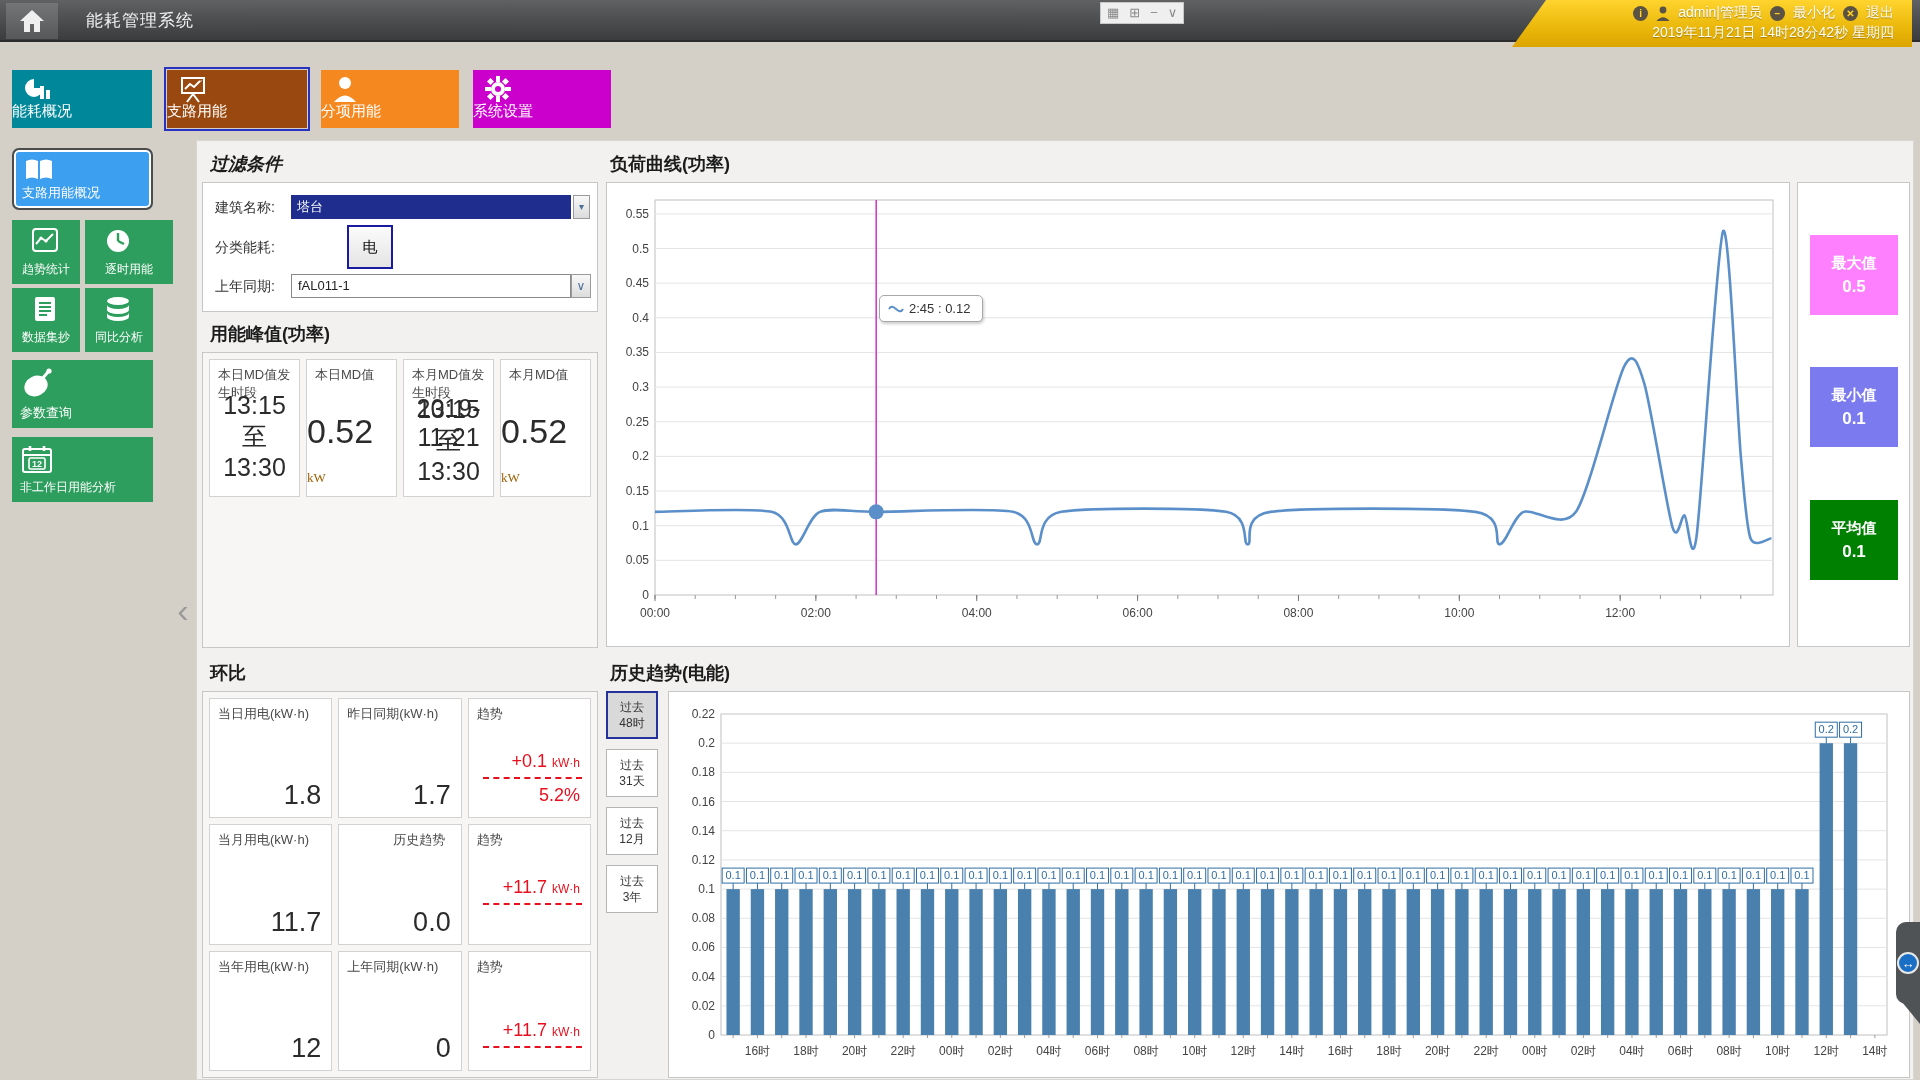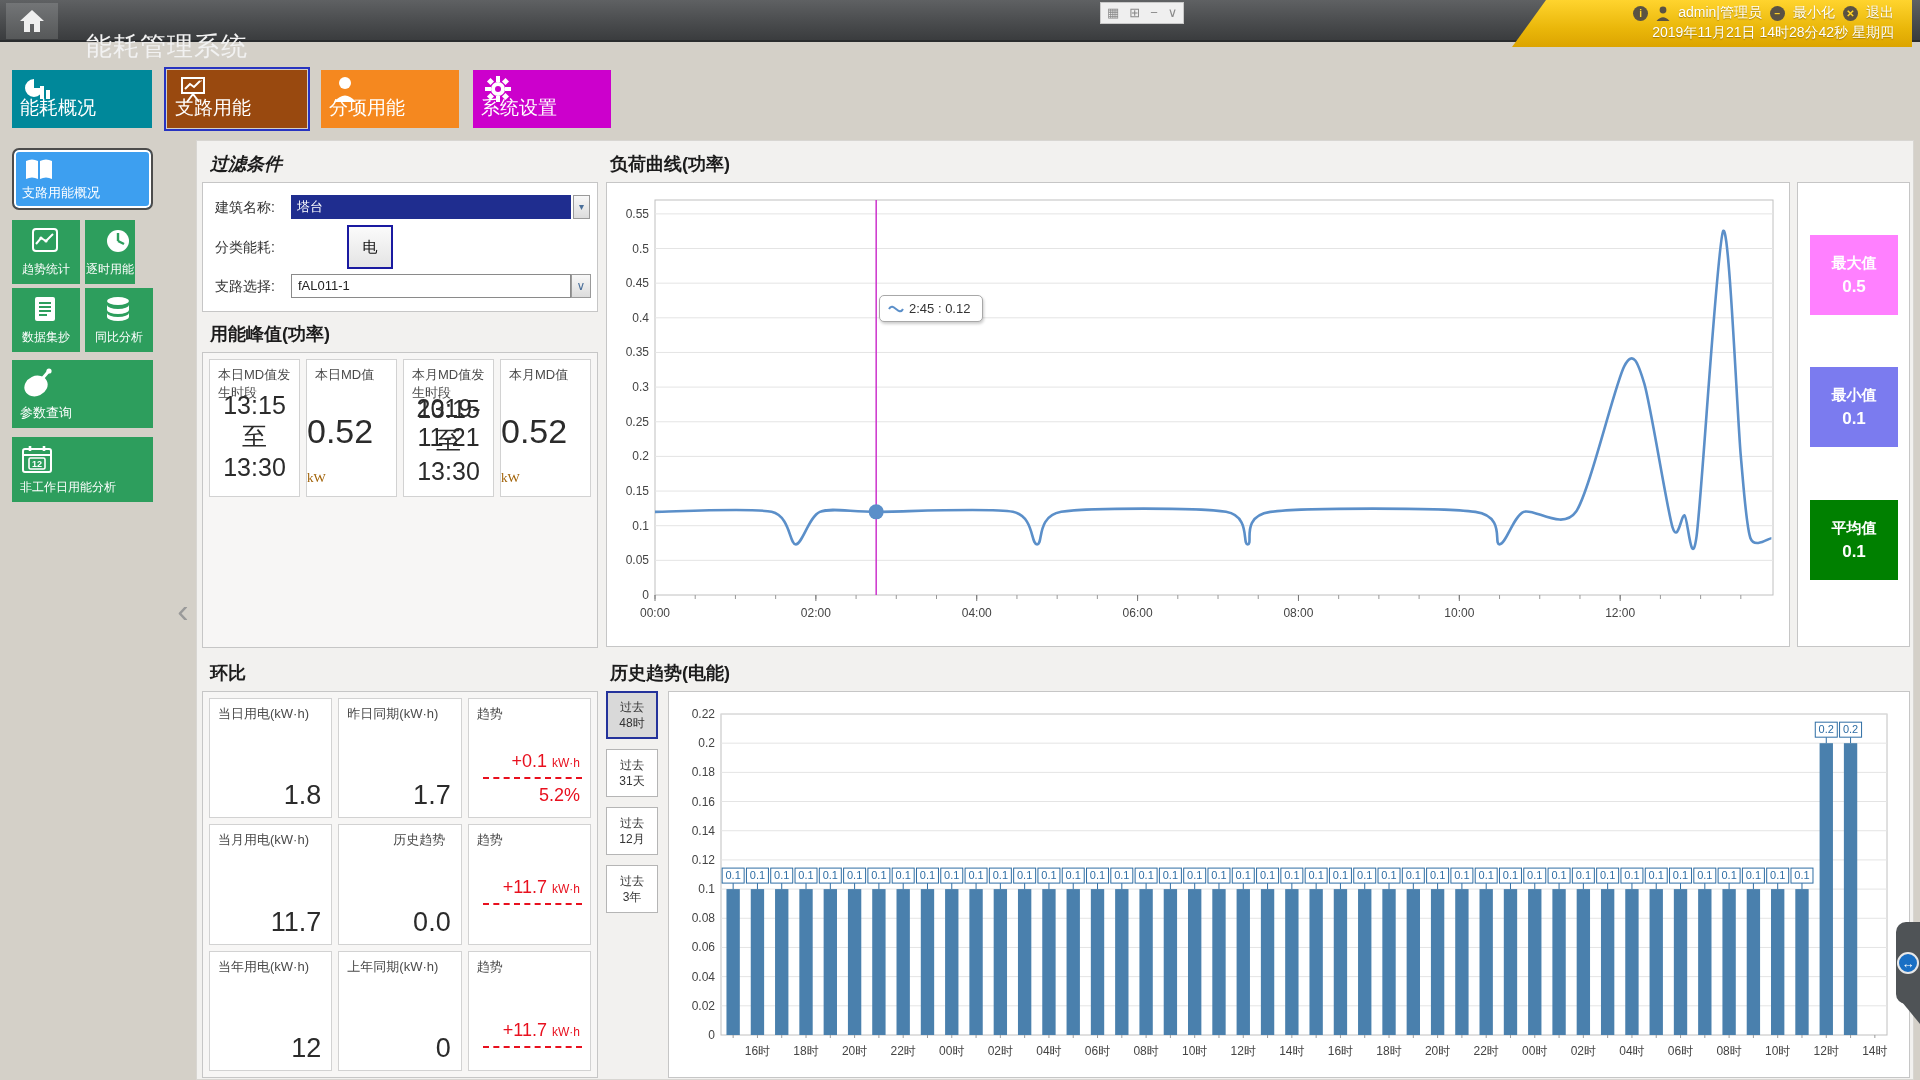--- a/index.html
+++ b/index.html
@@ -4,38 +4,38 @@
 <style>
   * { margin:0; padding:0; box-sizing:border-box; }
   body { font-family:"Liberation Sans", sans-serif; }
   .screen { position:relative; width:1920px; height:1080px; background:#d4d0c8; overflow:hidden; }
 
   
   .topbar { position:absolute; left:0; top:0; width:1920px; height:42px;
             background:linear-gradient(#5f6163,#4a4c4e 55%,#3a3c3e); border-bottom:2px solid #2a2c2e; }
   .home-tile { position:absolute; left:6px; top:3px; width:52px; height:36px;
                background:linear-gradient(#737577,#565859); display:flex; align-items:center; justify-content:center; }
-  .app-title { position:absolute; left:86px; top:9px; color:#f2f2f2; font-size:26px; letter-spacing:1px;margin-top:20px; }
+  .app-title { position:absolute; left:86px; top:9px; color:#f2f2f2; font-size:17px; letter-spacing:1px; }
 
   .win-widget { position:absolute; left:1100px; top:2px; height:22px; background:#efefef;
                 border:1px solid #c8c8c8; display:flex; align-items:center; padding:0 6px; gap:10px; }
   .win-widget span { color:#8a8a8a; font-size:13px; line-height:20px; cursor:pointer; }
 
   .user-panel { position:absolute; left:1512px; top:0; width:400px; height:47px;
                 background:linear-gradient(#ffd42e,#eab70a 60%,#dca400);
                 clip-path:polygon(34px 0, 100% 0, 100% 100%, 0 100%);
                 color:#fff; font-size:14px; text-shadow:0 1px 1px rgba(120,90,0,.6); }
   .user-row1 { display:flex; align-items:center; justify-content:flex-end; gap:8px; padding:4px 18px 0 0; }
   .user-row2 { text-align:right; padding:2px 18px 0 0; font-size:14px; }
   .mini-ico { display:inline-flex; width:15px; height:15px; border-radius:50%; background:#5a5244;
               color:#ffd42e; font-size:10px; align-items:center; justify-content:center; font-weight:bold; }
 
   
   .nav-tile { position:absolute; top:70px; height:58px; width:140px; color:#fff; cursor:pointer; }
-  .nav-tile .nt-label { position:absolute; left:8px; bottom:7px; font-size:19px; }
+  .nav-tile .nt-label { position:absolute; left:0; bottom:7px; font-size:15px; }
   .nav-tile .nt-icon { position:absolute; left:12px; top:6px; }
   .nav-sel { outline:2px solid #2733c0; outline-offset:1px; }
 
   
   .side-tile { position:absolute; background:#2d9e5d; color:#fff; cursor:pointer; }
   .side-sel { background:#3d9ff0; border:2px solid #4c4c4c; box-shadow:inset 0 0 0 2px #ffffff; }
   .st-label { position:absolute; left:8px; bottom:6px; font-size:13px; white-space:nowrap; }
   .st-label-c { position:absolute; left:0; right:0; bottom:6px; font-size:12px; text-align:center; }
   .st-icon { position:absolute; left:10px; top:8px; }
   .collapse-arrow { position:absolute; left:172px; top:592px; width:22px; height:40px; color:#9a9a9a;
@@ -181,21 +181,21 @@
   </div>
   <div class="side-tile" style="left:12px; top:220px; width:68px; height:64px;">
     <svg class="st-icon" style="left:20px;" width="26" height="24" viewBox="0 0 26 24">
       <rect x="1" y="1" width="24" height="22" rx="3" fill="none" stroke="#fff" stroke-width="2"></rect>
       <polyline points="4,16 9,10 14,13 21,6" fill="none" stroke="#fff" stroke-width="2"></polyline>
       <circle cx="9" cy="10" r="1.6" fill="#fff"></circle>
         <circle cx="14" cy="13" r="1.6" fill="#fff"></circle>
     </svg>
     <div class="st-label-c">趋势统计</div>
   </div>
-  <div class="side-tile" style="left:85px; top:220px; width:50px; height:64px;">
+  <div class="side-tile" style="left:85px; top:220px; width:88px; height:64px;">
     <svg class="st-icon" style="left:20px;" width="26" height="26" viewBox="0 0 26 26">
       <circle cx="13" cy="13" r="11" fill="#fff"></circle>
       <line x1="13" y1="13" x2="13" y2="5" stroke="#2d9e5d" stroke-width="2.4"></line>
       <line x1="13" y1="13" x2="19" y2="16" stroke="#2d9e5d" stroke-width="2.4"></line>
     </svg>
     <div class="st-label-c">逐时用能</div>
   </div>
   <div class="side-tile" style="left:12px; top:288px; width:68px; height:64px;">
     <svg class="st-icon" style="left:22px;" width="22" height="26" viewBox="0 0 22 26">
       <rect x="1" y="1" width="20" height="24" rx="2" fill="#fff"></rect>
@@ -239,21 +239,21 @@
 
   <div class="sec-title" style="left:210px; top:152px;font-style:italic;">过滤条件</div>
   <div class="wbox" style="left:202px; top:182px; width:396px; height:130px;">
     <div class="f-row" style="top:16px;">建筑名称:</div>
     <div class="sel-dark" style="left:88px; top:12px; width:280px; height:24px;">塔台</div>
     <div class="sel-btn" style="left:370px; top:12px; width:17px; height:24px; font-size:10px; line-height:22px;">▾</div>
 
     <div class="f-row" style="top:56px;">分类能耗:</div>
     <div class="ebtn" style="left:144px; top:42px;">电</div>
 
-    <div class="f-row" style="top:95px;">支路选择:</div>
+    <div class="f-row" style="top:95px;">上年同期:</div>
     <div class="sel-white" style="left:88px; top:91px; width:280px; height:24px;">fAL011-1</div>
     <div class="sel-btn" style="left:368px; top:91px; width:20px; height:24px; font-size:12px; line-height:22px;">∨</div>
   </div>
 
   <div class="sec-title" style="left:210px; top:322px;">用能峰值(功率)</div>
   <div class="wbox" style="left:202px; top:352px; width:396px; height:296px; padding:6px; display:grid; grid-template-columns:1fr 1fr 1fr 1fr; grid-template-rows:1fr 1fr; gap:6px; background:#f7f6f5;">
     <div class="card">
       <div class="c-label">本日MD值发生时段</div>
       <div style="position:absolute; left:0; right:0; bottom:14px; text-align:center; font-size:25px; color:#2b2b2b;">13:15  至  13:30</div>
     </div>

